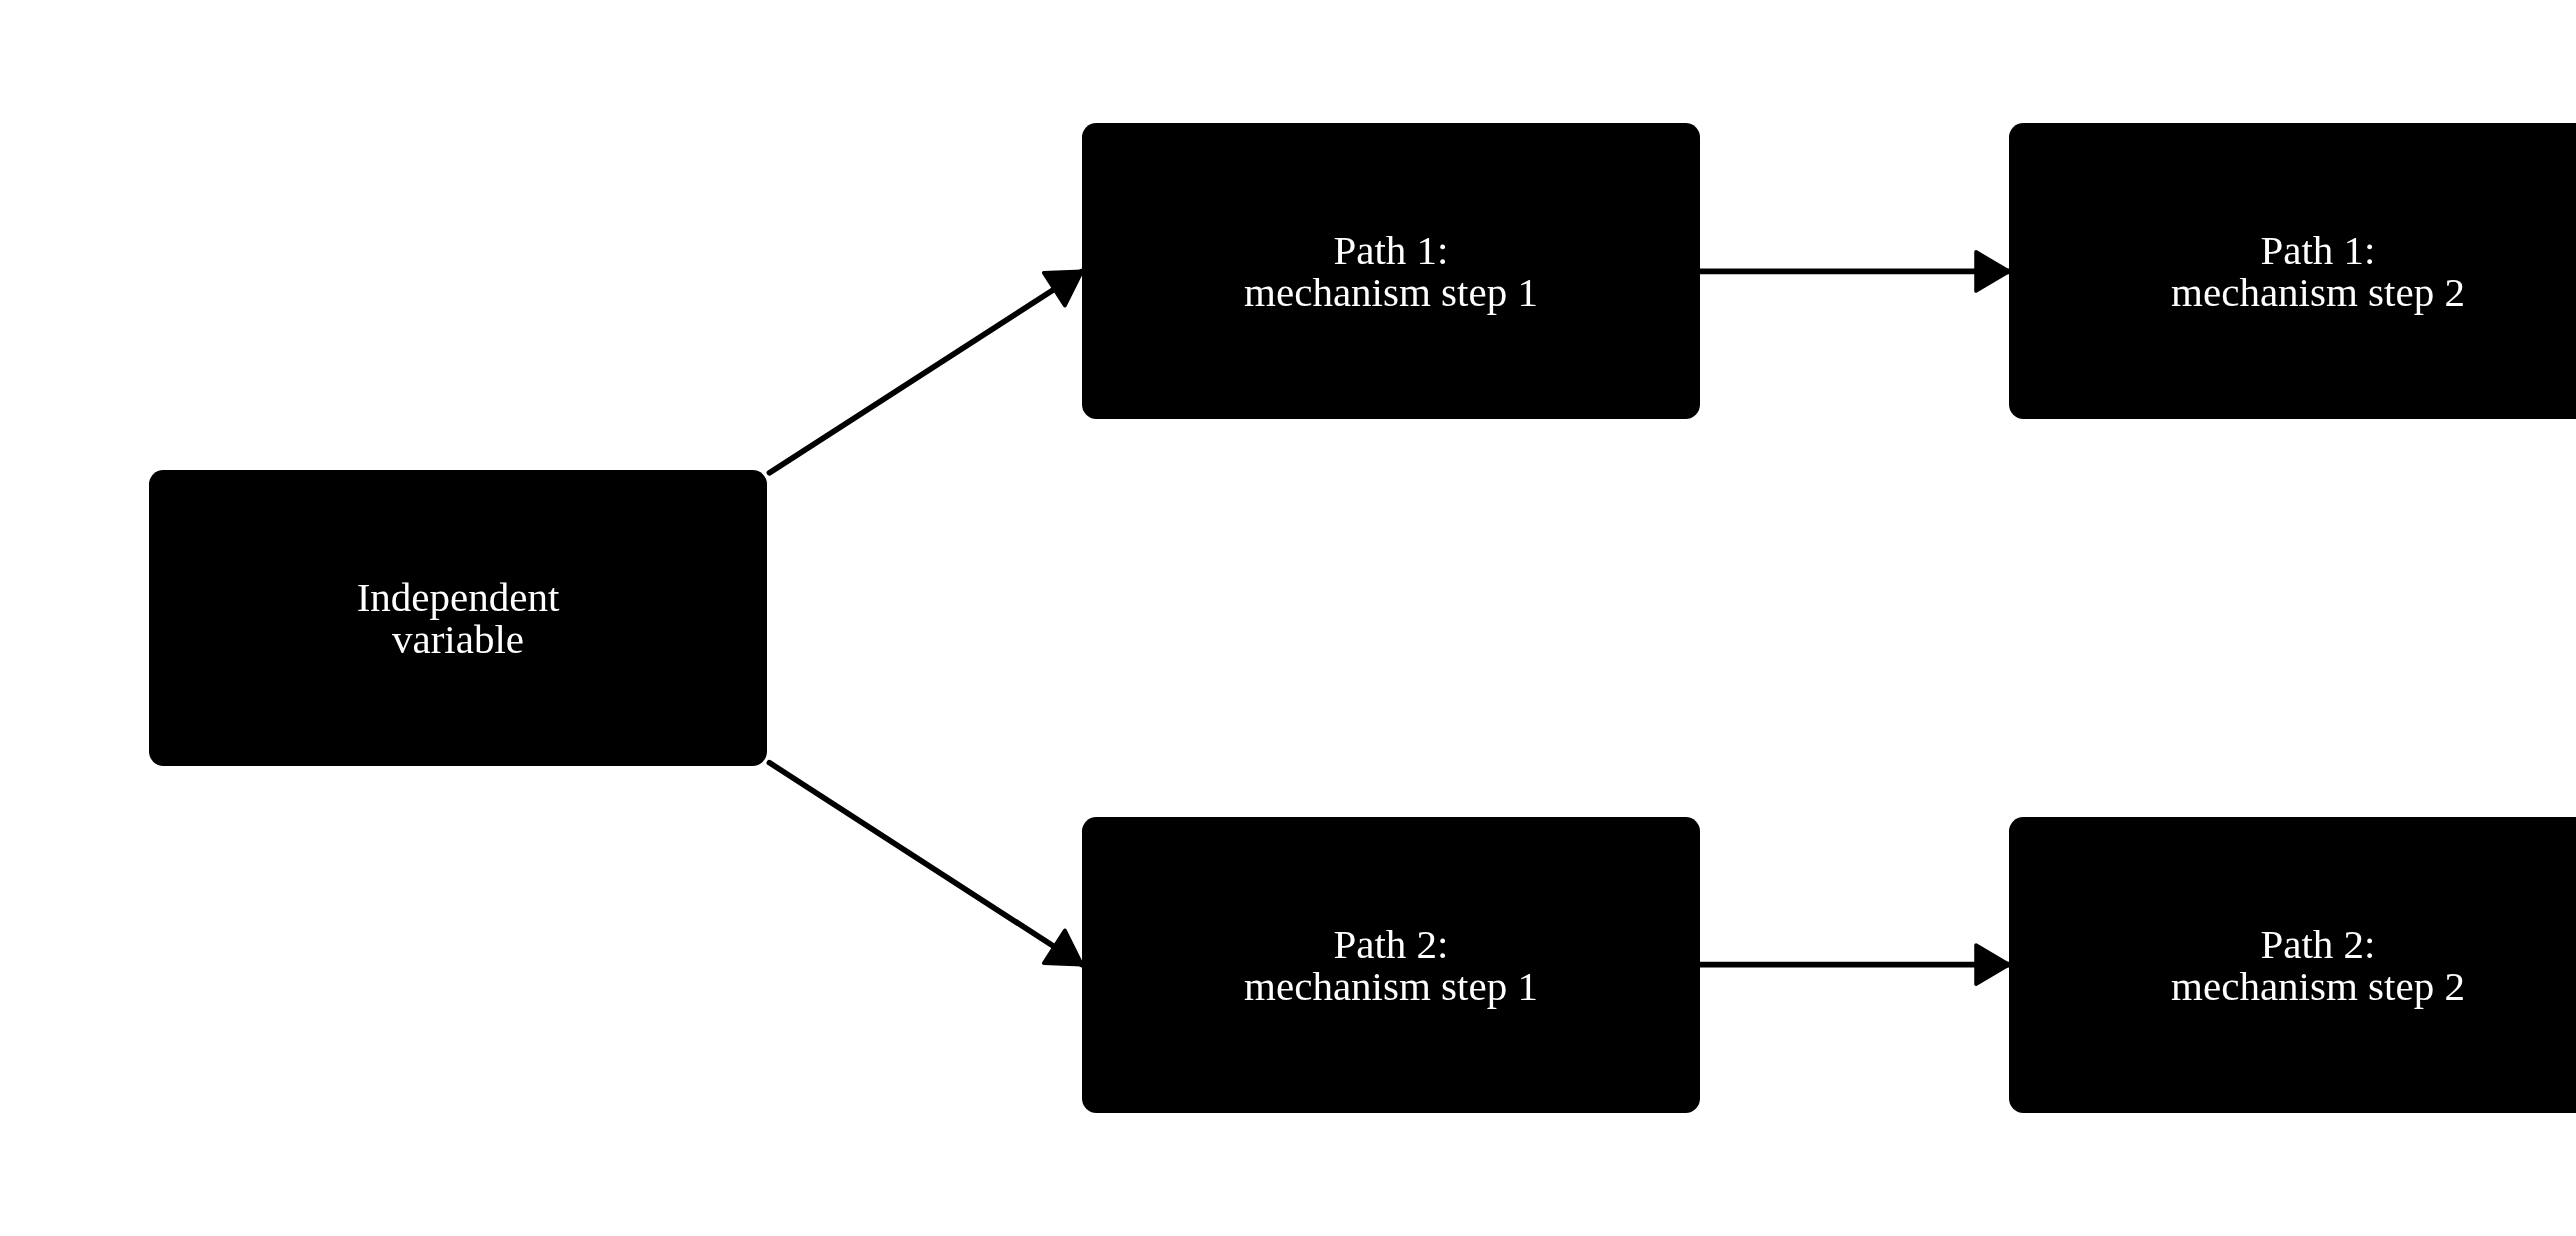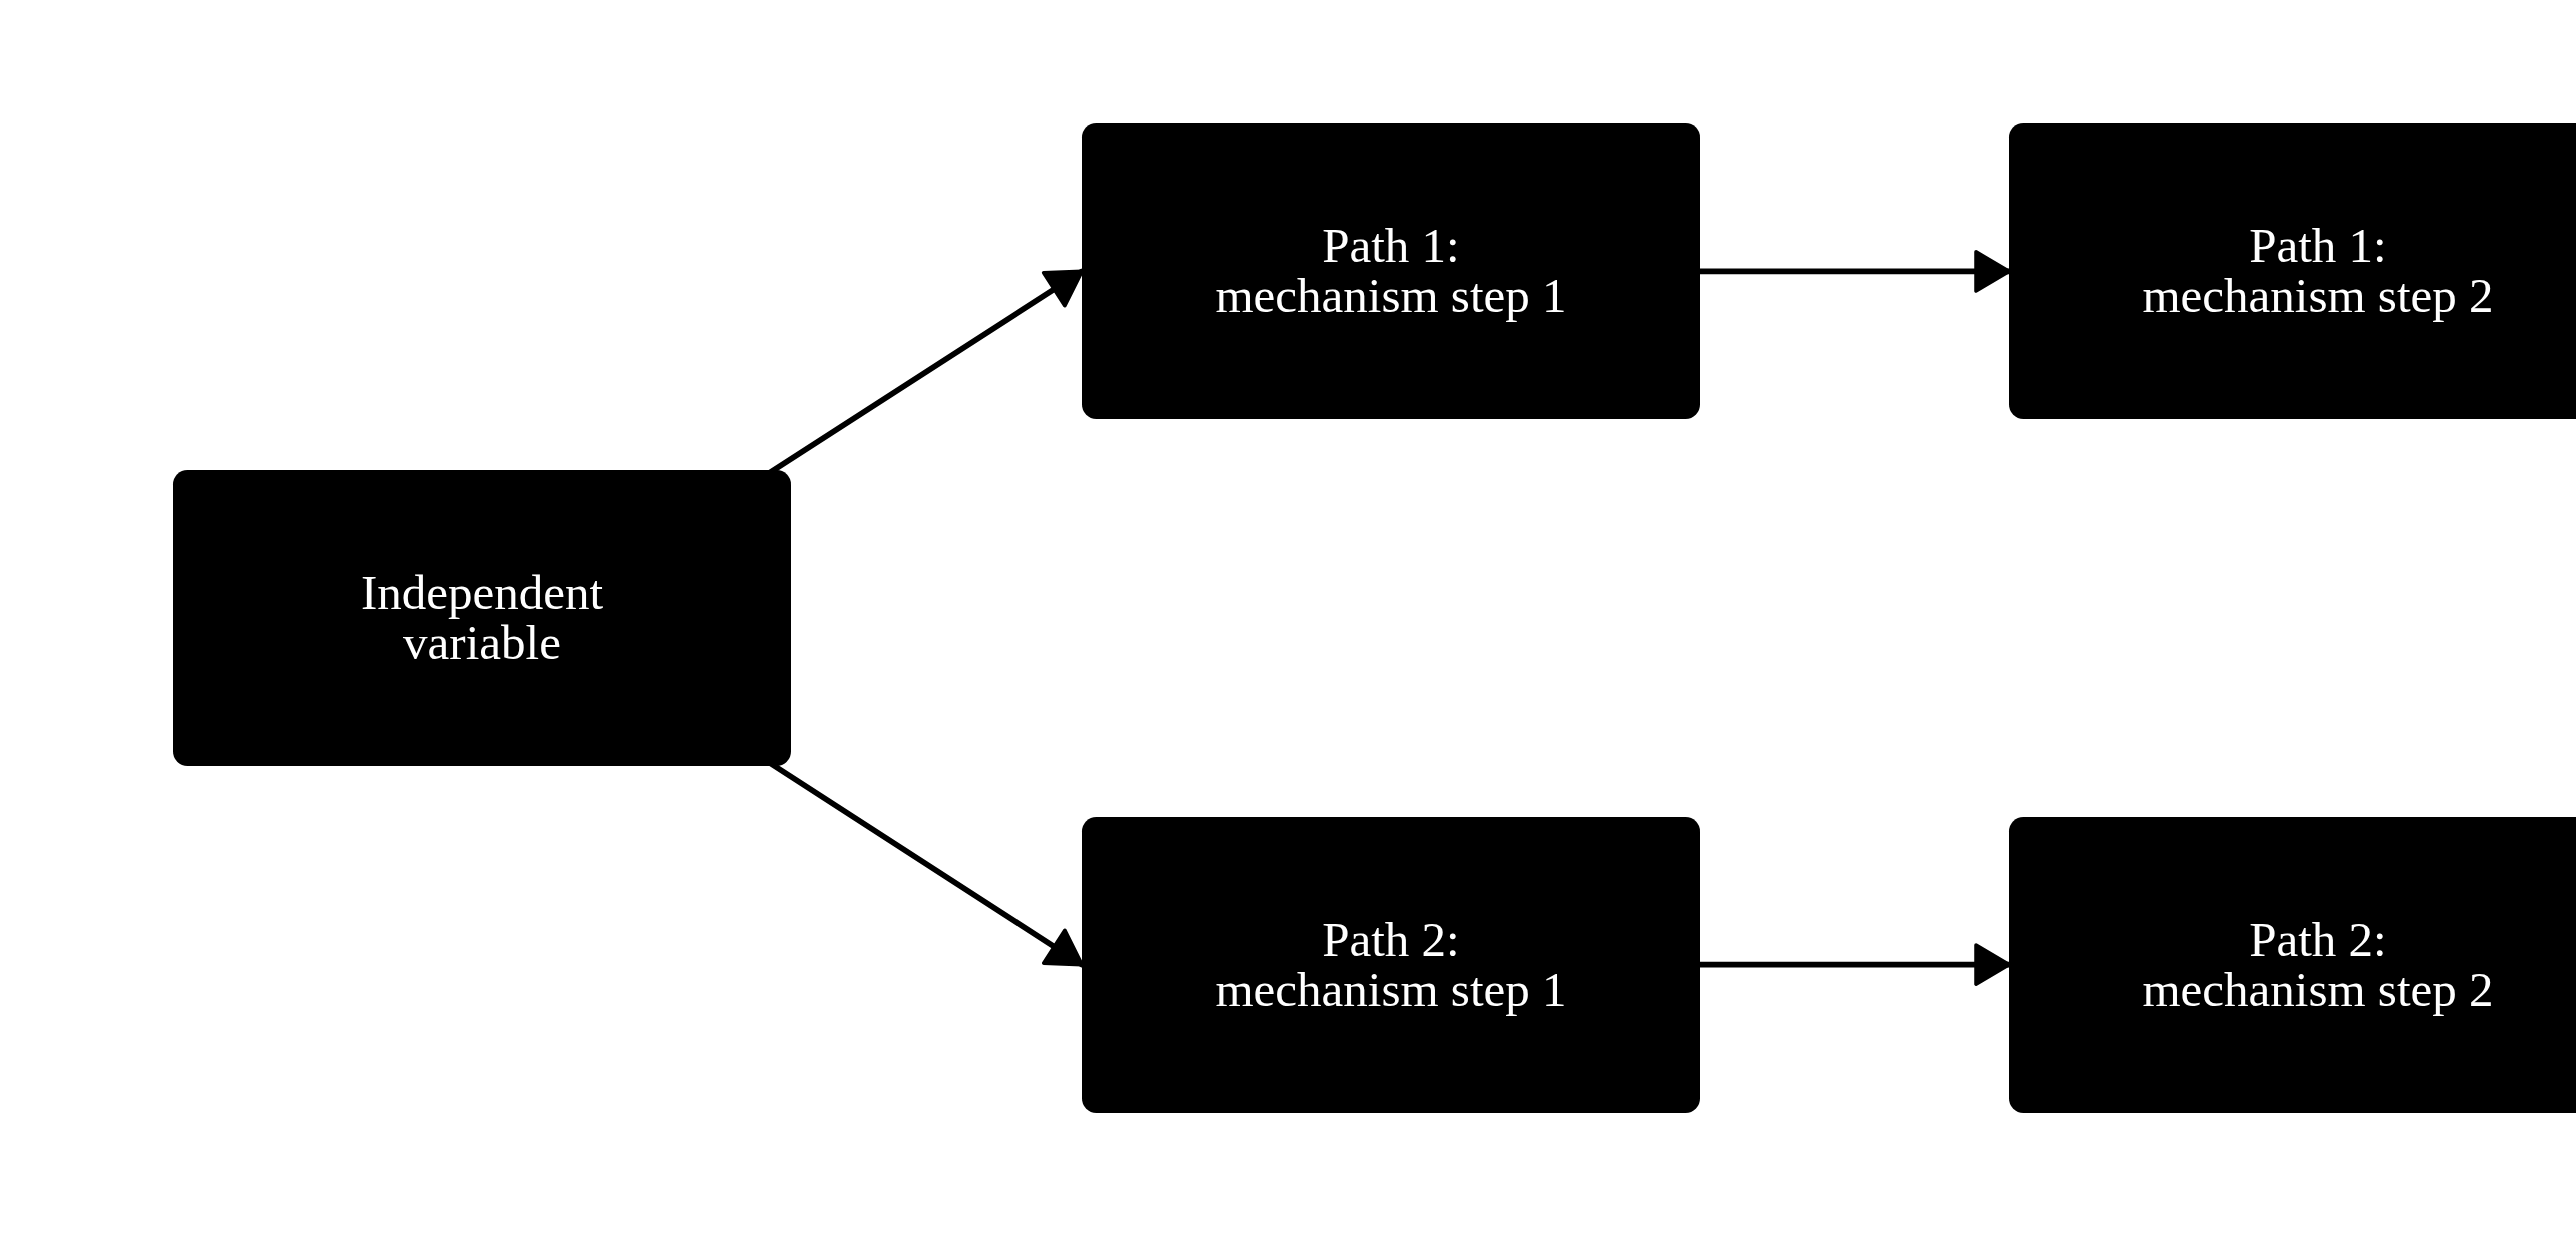--- a/index.html
+++ b/index.html
@@ -41,21 +41,21 @@
     position: absolute;
     background: #000000;
     border-radius: 14.4px;
     color: #ffffff;
     display: flex;
     align-items: center;
     justify-content: center;
     text-align: center;
   }
   .node .label {
-    font-size: 49px;
+    font-size: 41px;
     line-height: 1.03;
     white-space: pre-line;
   }
 </style>
 </head>
 <body>
 
 <div class="canvas">
 
   <svg class="edges" viewBox="0 0 7200 2400" xmlns="http://www.w3.org/2000/svg">
@@ -66,21 +66,21 @@
     </defs>
 
     <line x1="1493" y1="918" x2="2100" y2="527" marker-end="url(#ah)" stroke="#000000"></line>
     <line x1="3300" y1="527" x2="3900" y2="527" marker-end="url(#ah)" stroke="#000000"></line>
     <line x1="5100" y1="527" x2="5701" y2="913" marker-end="url(#ah)" stroke="#000000"></line>
     <line x1="1493" y1="1481" x2="2100" y2="1873" marker-end="url(#ah)" stroke="#000000"></line>
     <line x1="3300" y1="1873" x2="3900" y2="1873" marker-end="url(#ah)" stroke="#000000"></line>
     <line x1="5100" y1="1873" x2="5701" y2="1486" marker-end="url(#ah)" stroke="#000000"></line>
   </svg>
 
-  <div class="node" style="left:173px; top:470px; width:618px; height:296px;align-items:center;">
+  <div class="node" style="left:149px; top:470px; width:618px; height:296px;align-items:center;">
     <span class="label">Independent
 variable</span>
   </div>
 
   <div class="node" style="left:1082px; top:123px; width:618px; height:296px;">
     <span class="label">Path 1:
 mechanism step 1</span>
   </div>
 
   <div class="node" style="left:2009px; top:123px; width:618px; height:296px;">

